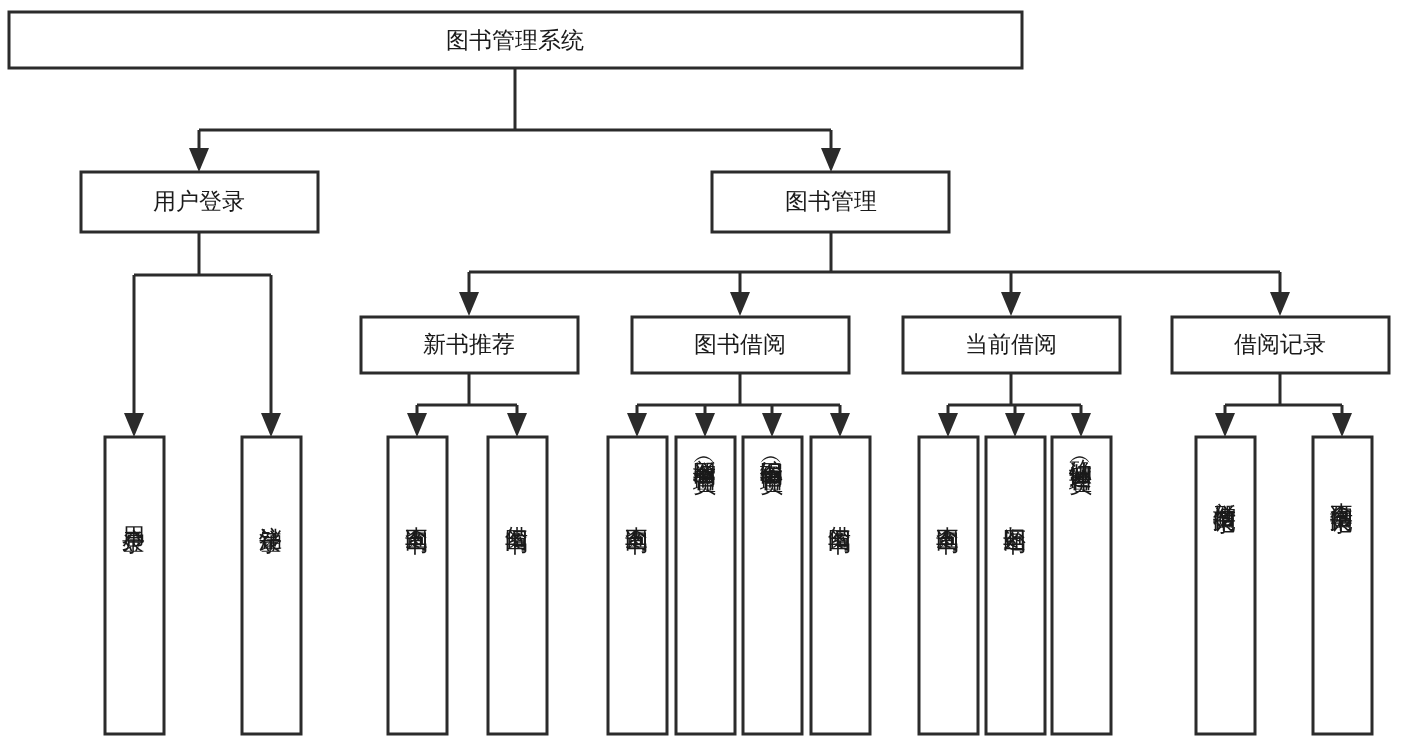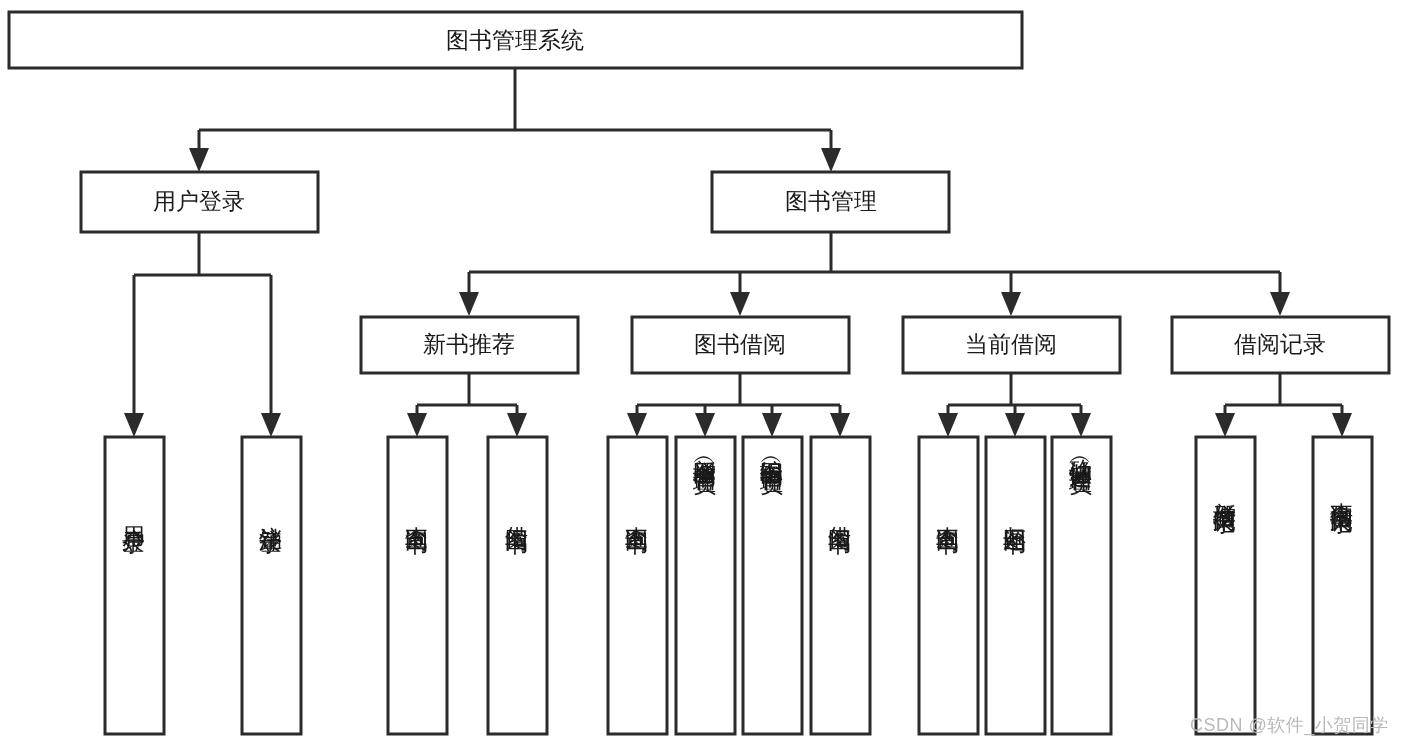--- a/index.html
+++ b/index.html
@@ -244,15 +244,14 @@
       <text class="node-label-v" x="1225" y="490">新增借阅记录</text>
     </g>
 
     <g>
       <rect class="node-rect" x="1313" y="437" width="59" height="297"></rect>
       <text class="node-label-v" x="1342" y="490">查询借阅记录</text>
     </g>
 
   </svg>
 
-  <div class="watermark" style="left:1190px; top:713px;">CSDN @软件_小贺同学</div>
 
 </div>
 
 </body></html>

